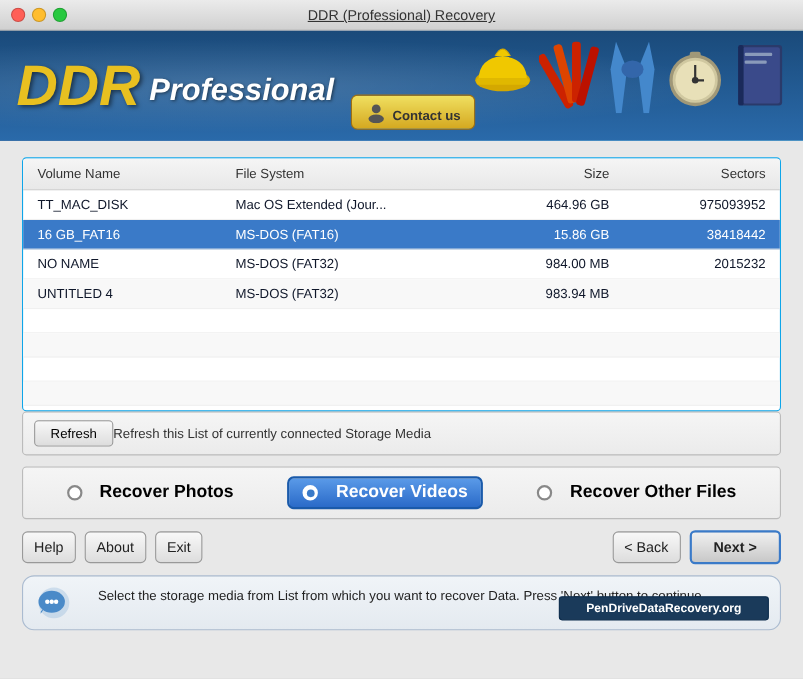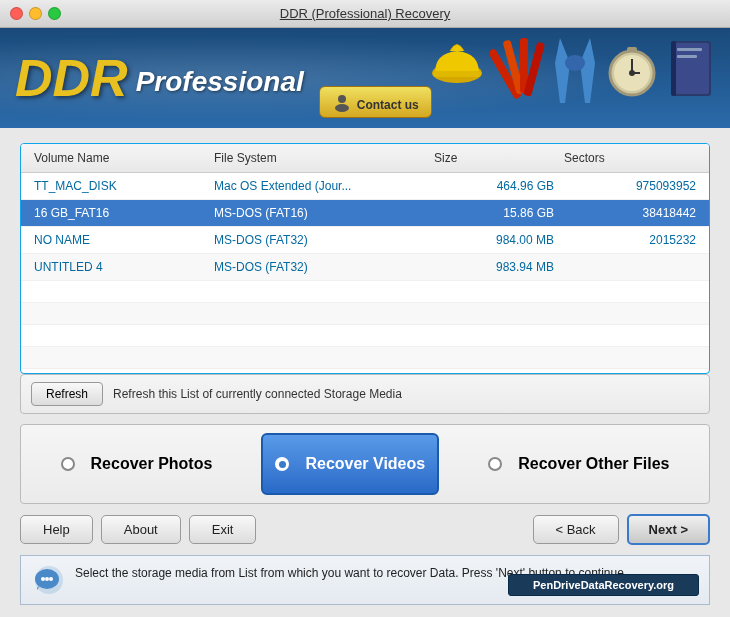--- a/index.html
+++ b/index.html
@@ -141,57 +141,58 @@
       border-bottom: 1px solid #ccc;
       padding: 4px 8px;
     }
     .th {
       font-size: 12px;
       color: #333;
       font-weight: 500;
       padding: 3px 5px;
     }
     .th:last-child, .th:nth-child(3) {
+      text-align: right;
     }
     .table-body {
       min-height: 200px;
     }
     .table-row {
       display: grid;
       grid-template-columns: 180px 220px 130px 1fr;
       padding: 3px 8px;
       border-bottom: 1px solid #f0f0f0;
     }
     .table-row.selected {
       background: #3a7ac8;
     }
     .table-row.selected .td {
       color: white;
     }
     .td {
       font-size: 12px;
-      color: #0369a1;
+      color: #0f172a;
       padding: 3px 5px;
     }
     .td:last-child, .td:nth-child(3) {
       text-align: right;
     }
     .table-row.alt {
       background: #f8f8f8;
     }
 
     
     .refresh-row {
       background: linear-gradient(to bottom, #f5f5f5, #ebebeb);
       border: 1px solid #bbb;
       border-radius: 4px;
       padding: 7px 10px;
       display: flex;
       align-items: center;
-      gap: 10px;
+      gap: 0;
       margin-bottom: 10px;
     }
     .refresh-btn {
       background: linear-gradient(to bottom, #f8f8f8, #ddd);
       border: 1px solid #999;
       border-radius: 4px;
       padding: 4px 14px;
       font-size: 12px;
       cursor: pointer;
     }
@@ -237,21 +238,21 @@
       content: '';
       width: 7px;
       height: 7px;
       border-radius: 50%;
       background: #3a7ac8;
     }
     .radio-option.selected-opt {
       background: linear-gradient(to bottom, #5a9ae8, #2a6ac8);
       border: 2px solid #1a5aaa;
       border-radius: 6px;
-      padding: 20px 12px;
+      padding: 4px 12px;
       color: white;
     }
     .radio-option.selected-opt .radio-circle {
       border-color: white;
       background: white;
     }
     .radio-option.selected-opt .radio-circle::after {
       content: '';
       width: 7px;
       height: 7px;
@@ -263,21 +264,21 @@
     .btn-row {
       display: flex;
       align-items: center;
       gap: 8px;
       margin-bottom: 10px;
     }
     .bottom-btn {
       background: linear-gradient(to bottom, #f8f8f8, #ddd);
       border: 1px solid #999;
       border-radius: 5px;
-      padding: 6px 22px;
+      padding: 6px 10px;
       font-size: 13px;
       cursor: pointer;
       color: #222;
     }
     .bottom-btn.next-btn {
       background: linear-gradient(to bottom, #f0f0f0, #c8c8c8);
       border: 2px solid #3a7ac8;
       color: #222;
       font-weight: 600;
       margin-left: auto;
@@ -285,25 +286,25 @@
     }
     .bottom-btn.back-btn {
       margin-left: auto;
     }
     .spacer { flex: 1; }
 
     
     .info-box {
       background: linear-gradient(to bottom, #f0f4f8, #e4eaf0);
       border: 1px solid #aabbd0;
-      border-radius: 0;
+      border-radius: 11px;
       padding: 8px 12px;
       display: flex;
       align-items: flex-start;
-      gap: 10px;
+      gap: 24px;
       position: relative;
     }
     .info-icon {
       width: 32px;
       height: 32px;
       flex-shrink: 0;
     }
     .info-text {
       font-size: 12px;
       color: #222;

